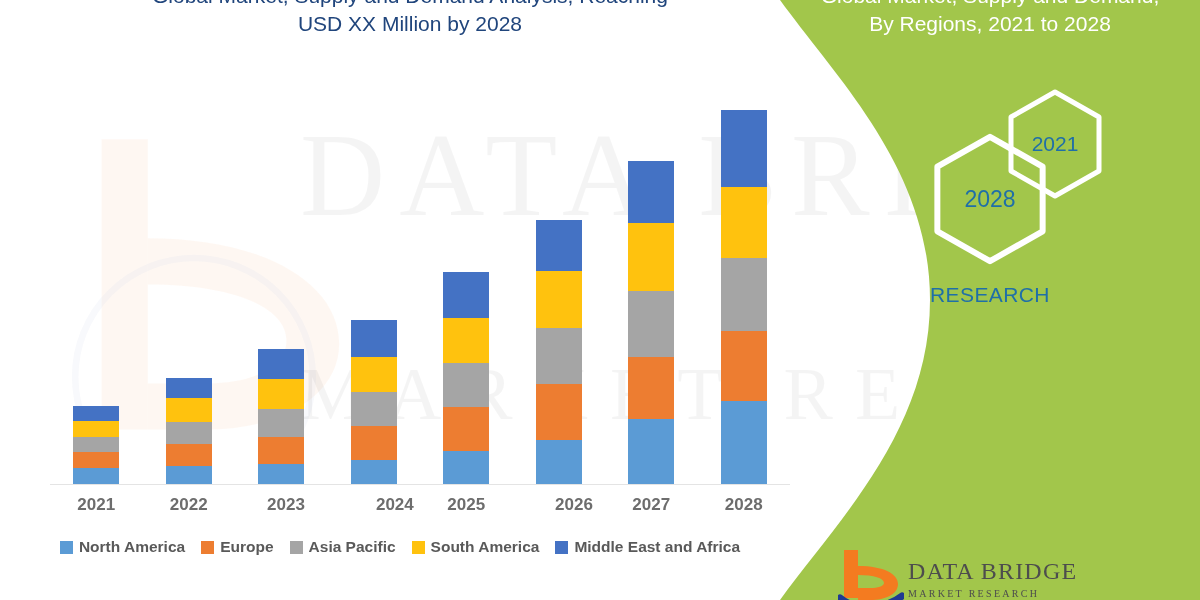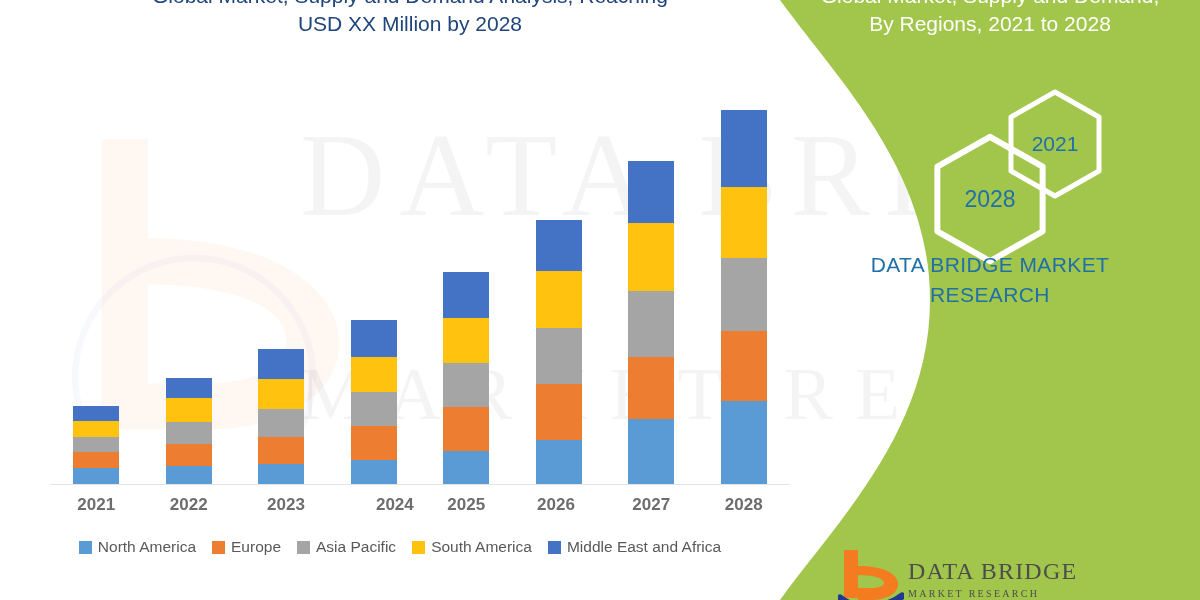--- a/index.html
+++ b/index.html
@@ -119,21 +119,21 @@
     color:#6d6d6d; font-size:17px; font-weight:bold;
   }
 
   #legend{
     position:absolute; left:0; top:538px; width:800px;
     display:flex; align-items:center; justify-content:center;
     gap:16px;
   }
   .legend-item{ display:flex; align-items:center; gap:6px; }
   .legend-swatch{ width:13px; height:13px; display:block; }
-  .legend-label{ color:#595959; font-size:15.5px; font-weight:normal; white-space:nowrap; }
+  .legend-label{ color:#595959; font-size:15.5px; font-weight:bold; white-space:nowrap; }
 </style>
 </head>
 <body>
 
 <div id="watermark-layer">
   <svg id="watermark-b" viewBox="0 0 100 100">
     <path d="M12 4 L12 92 L26 92 L26 4 Z" fill="#F47B20" opacity="0.18"></path>
     <path d="M26 34 C62 34 84 48 84 66 C84 82 66 92 44 92 L26 92 L26 78 L44 78
              C58 78 68 73 68 65 C68 55 52 48 26 48 Z" fill="#F47B20" opacity="0.18"></path>
     <circle cx="40" cy="76" r="36" fill="none" stroke="#1F3A93" stroke-width="2" opacity="0.10"></circle>
@@ -161,21 +161,21 @@
 </div>
 
 <div class="hexwrap" id="hex-2021">
   <svg viewBox="0 0 100 112">
     <polygon points="50,4 94,29 94,83 50,108 6,83 6,29" fill="none" stroke="#ffffff" stroke-width="5" stroke-linejoin="round"></polygon>
   </svg>
   <div class="hexlabel">2021</div>
 </div>
 
 <div id="panel-brand">
-  <span>DATA BRIDGE MARKET</span><br>
+  <br>
   <span>RESEARCH</span>
 </div>
 
 <div id="logo">
   <svg width="66" height="58" viewBox="0 0 66 58">
     <path d="M6 2 L6 50 L20 50 L20 2 Z" fill="#F47B20"></path>
     <path d="M20 18 C46 18 60 26 60 36 C60 46 48 52 32 52 L20 52 L20 40 L32 40
              C40 40 46 38 46 35 C46 30 36 27 20 27 Z" fill="#F47B20"></path>
     <path d="M2 50 C16 62 46 62 64 48" fill="none" stroke="#1F3A93" stroke-width="7" stroke-linecap="round"></path>
   </svg>
@@ -248,21 +248,21 @@
         <div class="seg" title="Middle East and Africa 2028: 72" style="background: rgb(68, 114, 196); height: 77px;"></div>
       </div>
     </div>
   <div id="baseline"></div>
   <div id="xaxis">
       <div class="xtick" style="left: 6.25px;">2021</div>
       <div class="xtick" style="left: 98.75px;">2022</div>
       <div class="xtick" style="left: 196px;">2023</div>
       <div class="xtick" style="left: 283.75px; text-align: right;">2024</div>
       <div class="xtick" style="left: 376.25px;">2025</div>
-      <div class="xtick" style="left: 466px;">2026</div>
+      <div class="xtick" style="left: 484px;">2026</div>
       <div class="xtick" style="left: 561.25px;">2027</div>
       <div class="xtick" style="left: 653.75px;">2028</div>
     </div>
   <div id="legend">
       <div class="legend-item">
         <span class="legend-swatch" style="background: rgb(91, 155, 213);"></span>
         <span class="legend-label">North America</span>
       </div>
       <div class="legend-item">
         <span class="legend-swatch" style="background: rgb(237, 125, 49);"></span>

